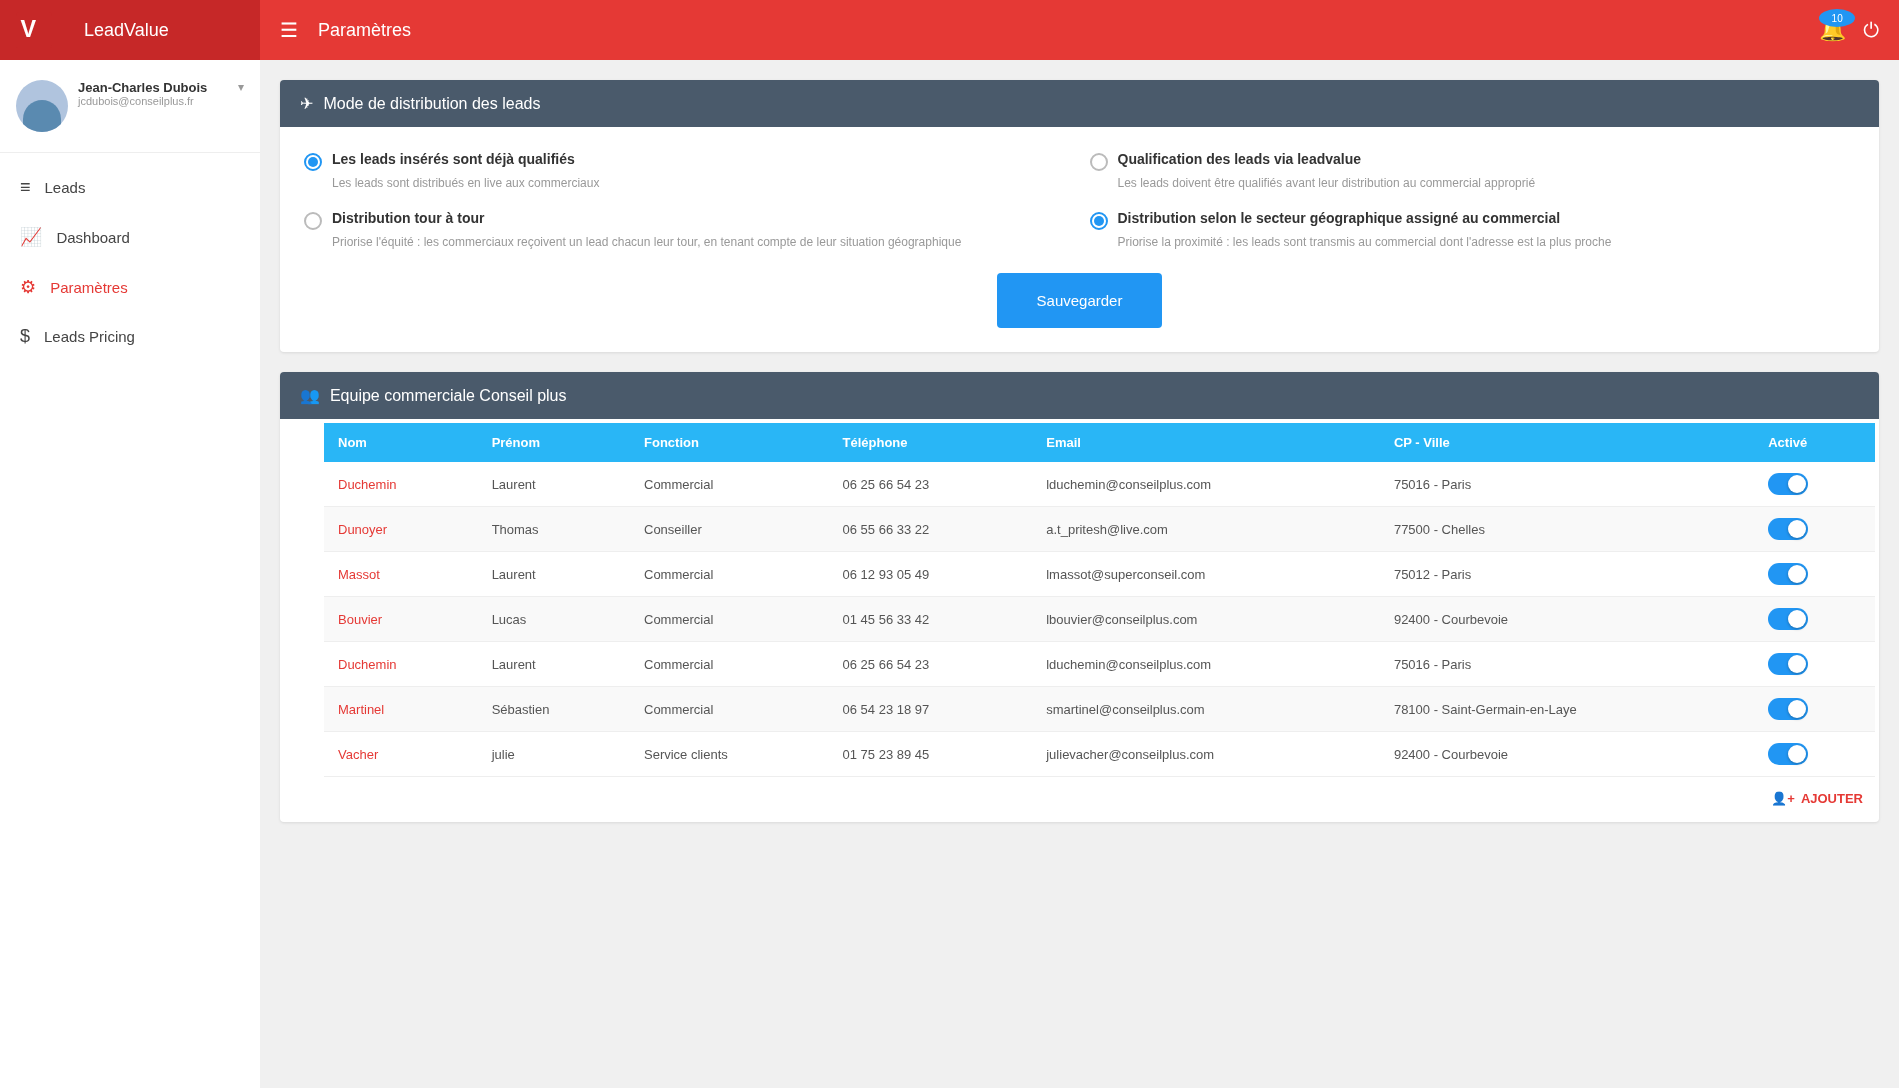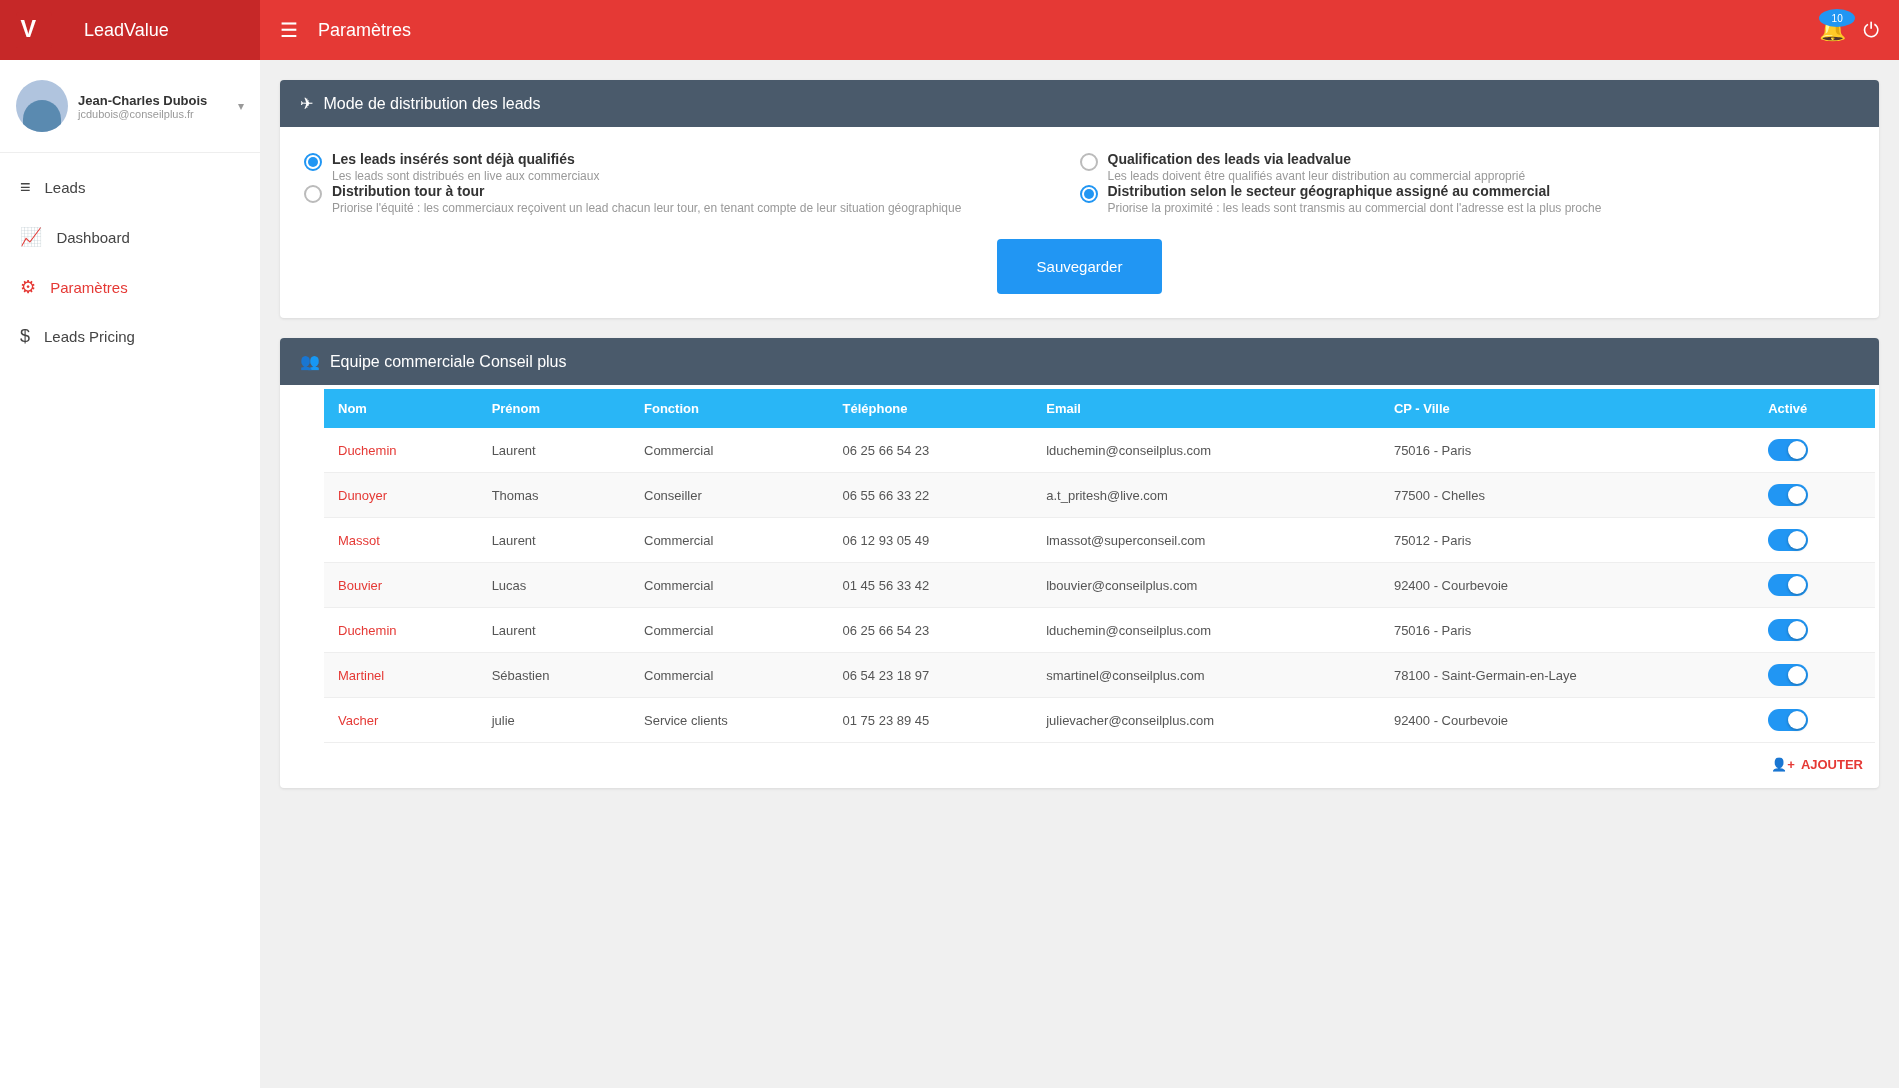--- a/index.html
+++ b/index.html
@@ -85,21 +85,20 @@
       width: 260px;
       background: white;
       flex-shrink: 0;
       display: flex;
       flex-direction: column;
       overflow-y: auto;
       box-shadow: 2px 0 4px rgba(0,0,0,0.05);
     }
     .user-profile {
       display: flex;
-      align-items: center;
       padding: 20px 16px;
       border-bottom: 1px solid #eee;
       cursor: pointer;
     }
     .avatar {
       width: 52px;
       height: 52px;
       border-radius: 50%;
       background: #b0c4de;
       margin-right: 10px;
@@ -159,20 +158,21 @@
       display: flex;
       align-items: center;
       gap: 10px;
     }
     .panel-body { padding: 24px; }
 
     
     .radio-grid {
       display: grid;
       grid-template-columns: 1fr 1fr;
+      gap: 20px;
       margin-bottom: 24px;
     }
     .radio-option { display: flex; align-items: flex-start; gap: 10px; }
     .radio-btn {
       width: 18px;
       height: 18px;
       border-radius: 50%;
       border: 2px solid #2196f3;
       flex-shrink: 0;
       margin-top: 2px;
@@ -183,21 +183,21 @@
     }
     .radio-btn.selected::after {
       content: '';
       width: 10px;
       height: 10px;
       border-radius: 50%;
       background: #2196f3;
     }
     .radio-btn.unselected { border-color: #bbb; }
     .radio-label-title { font-weight: bold; color: #333; font-size: 14px; }
-    .radio-label-desc { color: #999; font-size: 12px; margin-top: 2px; }
+    .radio-label-desc { color: #999; font-size: 12px; margin-top: 9px; }
 
     .save-btn-wrapper { text-align: center; }
     .save-btn {
       background: #2196f3;
       color: white;
       border: none;
       padding: 19px 40px;
       border-radius: 4px;
       font-size: 15px;
       cursor: pointer;

